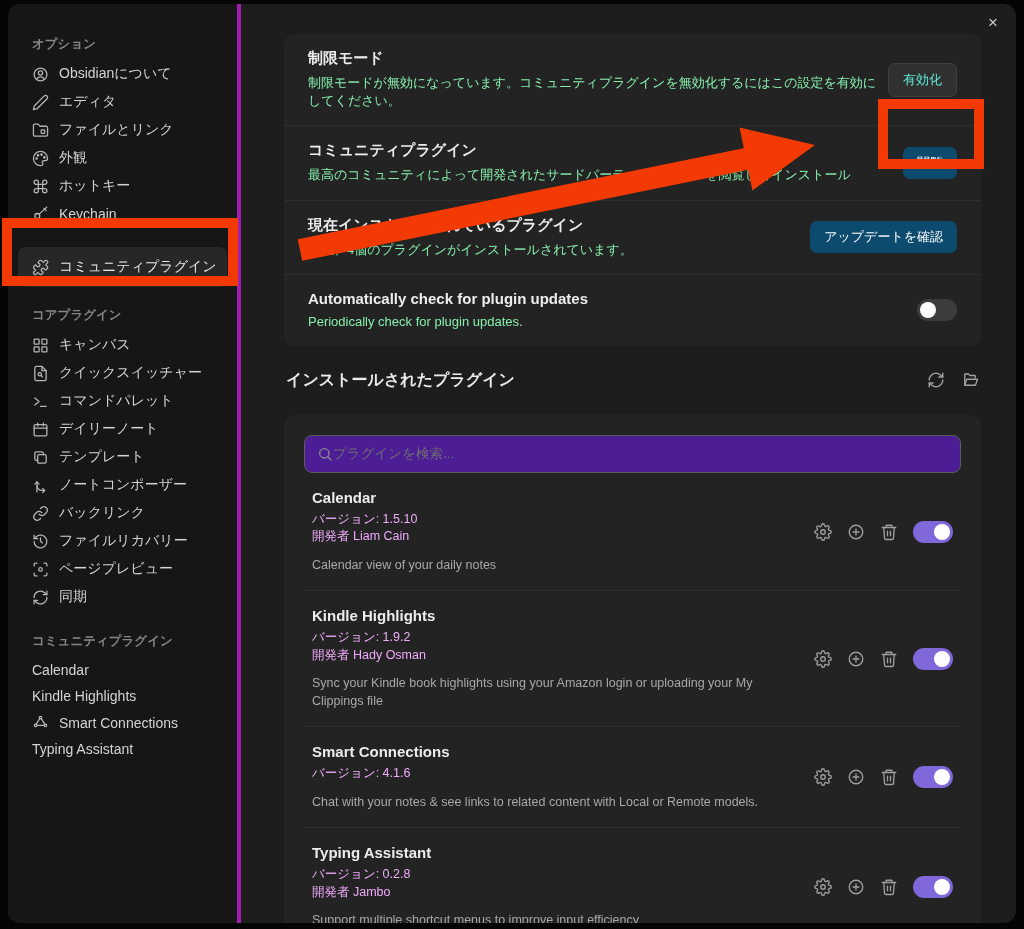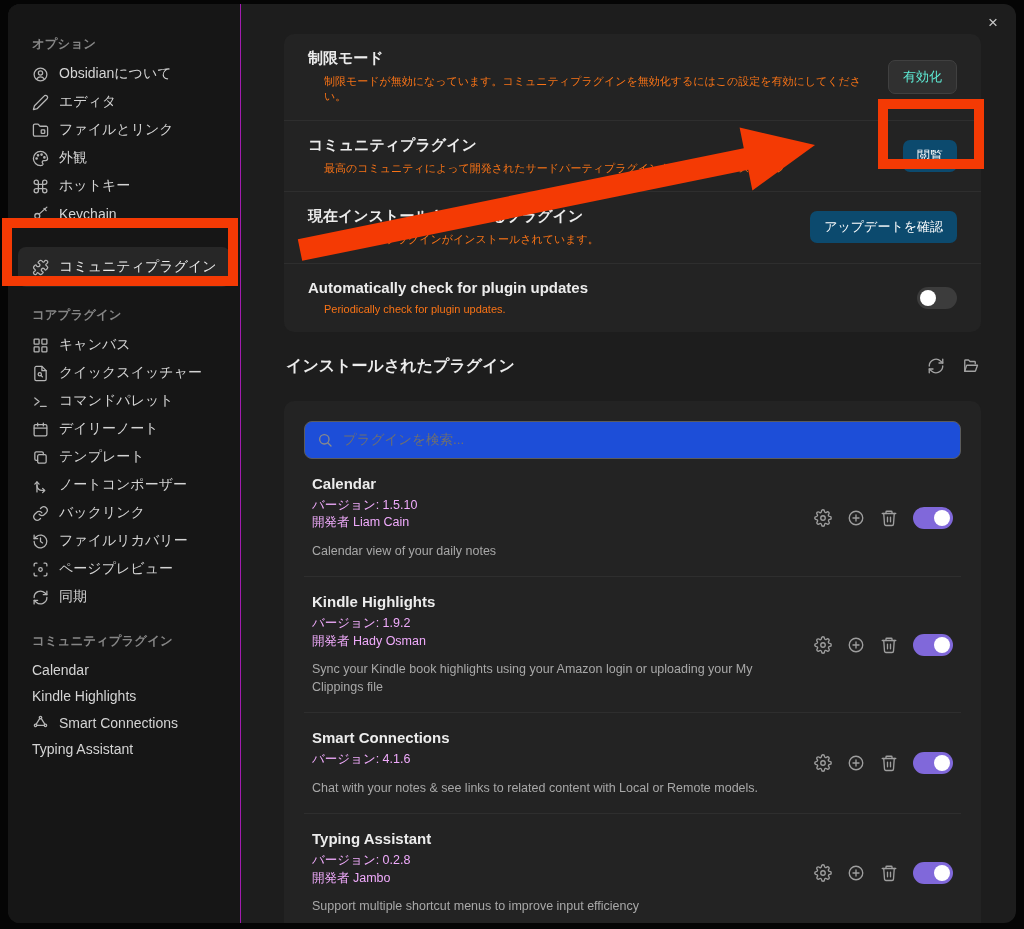--- a/index.html
+++ b/index.html
@@ -1,60 +1,60 @@
 <!DOCTYPE html>
 <html><head>
 <meta charset="utf-8">
 <style>
   * { margin:0; padding:0; box-sizing:border-box; }
   html,body { width:1024px; height:929px; background:#050505; overflow:hidden;
     font-family:"Liberation Sans","DejaVu Sans",sans-serif; }
   .modal { position:absolute; left:8px; top:4px; width:1008px; height:919px;
     background:#1d1d1d; border-radius:12px; display:flex; overflow:hidden; }
   
-  .sidebar { width:233px; background:#161616; border-right:1px solid #a21caf;
+  .sidebar { width:233px; background:#161616; border-right:4px solid #a21caf;
     padding-top:26px; flex-shrink:0; }
   .sec-head { color:#868686; font-size:12.5px; font-weight:600; padding:6px 0 7px 24px; }
   .item { display:flex; align-items:center; gap:10px; padding:5px 8px 5px 24px;
     color:#d4d4d4; font-size:14px; cursor:pointer; }
   .item .lbl { white-space:nowrap; }
   .item.noicon { padding-left:24px; }
   .item.selected { margin:20px 10px 14px 10px; padding:11px 10px 11px 14px;
     background:#272727; border-radius:8px; color:#e9e9e9; }
   .ic { display:inline-flex; width:17px; height:17px; color:#b5b5b5; flex-shrink:0; }
   .ic svg { width:100%; height:100%; }
   .gap-md { height:16px; }
   
   .content { flex:1; position:relative; padding:30px 35px 0 43px; overflow:hidden; }
   .card { background:#232323; border-radius:10px; }
   .card-row { display:flex; justify-content:space-between; align-items:center;
     gap:7px; padding:15px 24px; }
   .card-row + .card-row { border-top:1px solid #2e2e2e; }
   .row-title { color:#ececec; font-size:15px; font-weight:700; margin-bottom:6px; }
-  .row-desc { color:#f97316; font-size:11px; line-height:1.4;margin-left:16px; }
+  .row-desc { color:#86efac; font-size:13px; line-height:1.4; }
   .btn { border:none; border-radius:7px; padding:7px 14px; font-size:13px;
     font-family:inherit; cursor:pointer; white-space:nowrap; }
   .btn-gray { background:#303030; border:1px solid #404040; color:#5eead4; }
   .btn-purple { background:#0c4a6e; color:#fff; }
   
   .toggle { width:40px; height:22px; border-radius:11px; position:relative;
     flex-shrink:0; cursor:pointer; background:#3c3c3c; }
   .toggle .knob { position:absolute; top:3px; width:16px; height:16px;
     border-radius:50%; background:#fff; left:3px; }
   .toggle.on { background:#8068da; }
   .toggle.on .knob { left:21px; }
   
   .section-head { display:flex; justify-content:space-between; align-items:center;
     margin:24px 2px 0 2px; }
   .section-head h2 { color:#ececec; font-size:16px; font-weight:700; }
   .head-icons { display:flex; gap:16px; color:#a2a2a2; }
   .head-icons .ic { width:18px; height:18px; color:#a2a2a2; cursor:pointer; }
   .card2 { margin-top:24px; padding:20px 20px 6px 20px; }
-  .search { display:flex; align-items:center; gap:10px; height:38px;
-    border:1px solid #5c5c5c; border-radius:8px; padding:0 12px; background:#1d4ed8;justify-content:center; }
+  .search { display:flex; align-items:center; height:38px;
+    border:1px solid #5c5c5c; border-radius:8px; padding:0 12px; background:#4c1d95;justify-content:center; }
   .search .ic { color:#8a8a8a; width:16px; height:16px; }
   .search input { flex:1; background:transparent; border:none; outline:none;
     color:#cfcfcf; font-size:13.5px; font-family:inherit; }
   .search input::placeholder { color:#6f6f6f; }
   .plug-row { display:flex; justify-content:space-between; align-items:center;
     gap:24px; padding:16px 8px; }
   .plug-row + .plug-row { border-top:1px solid #2e2e2e; }
   .plug-name { color:#ececec; font-size:15px; font-weight:700; margin-bottom:5px; }
   .plug-meta { color:#f0abfc; font-size:12.5px; line-height:1.4; }
   .plug-desc { color:#a8a8a8; font-size:12.5px; line-height:1.4; margin-top:11px; }

